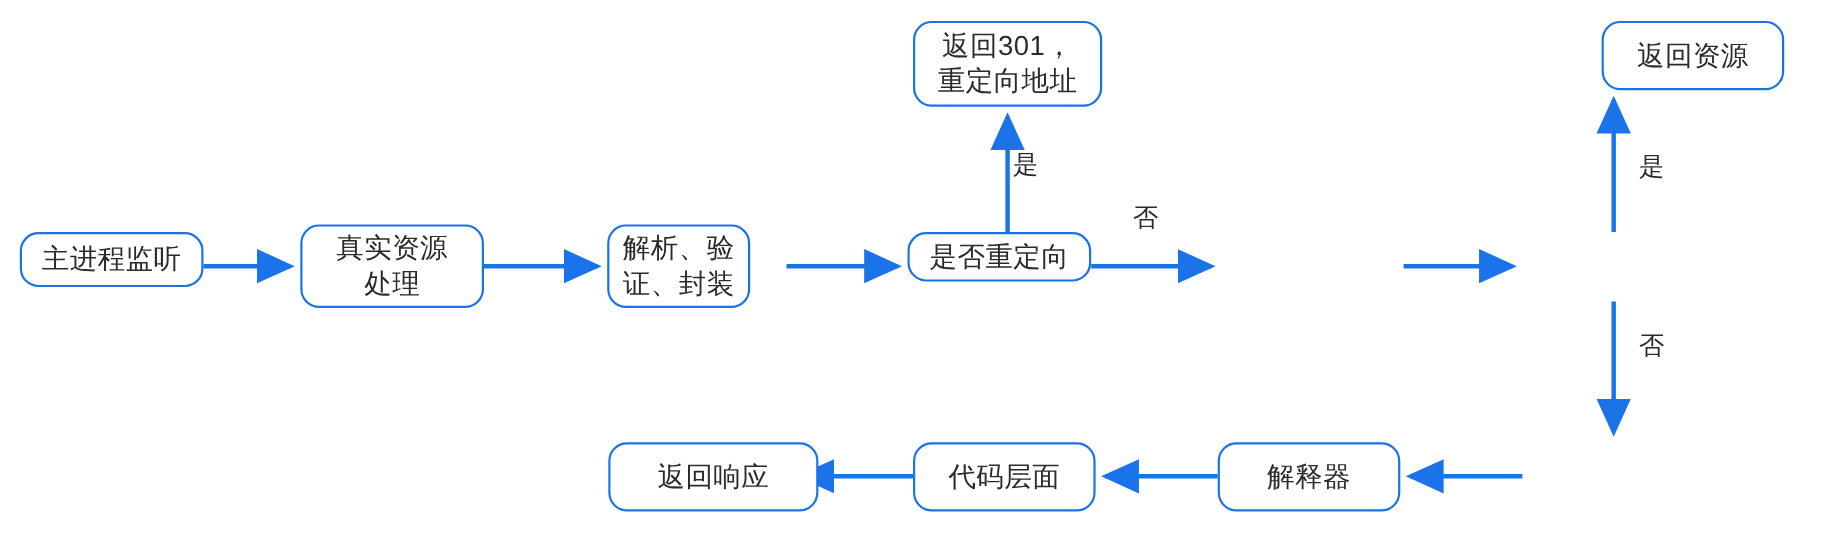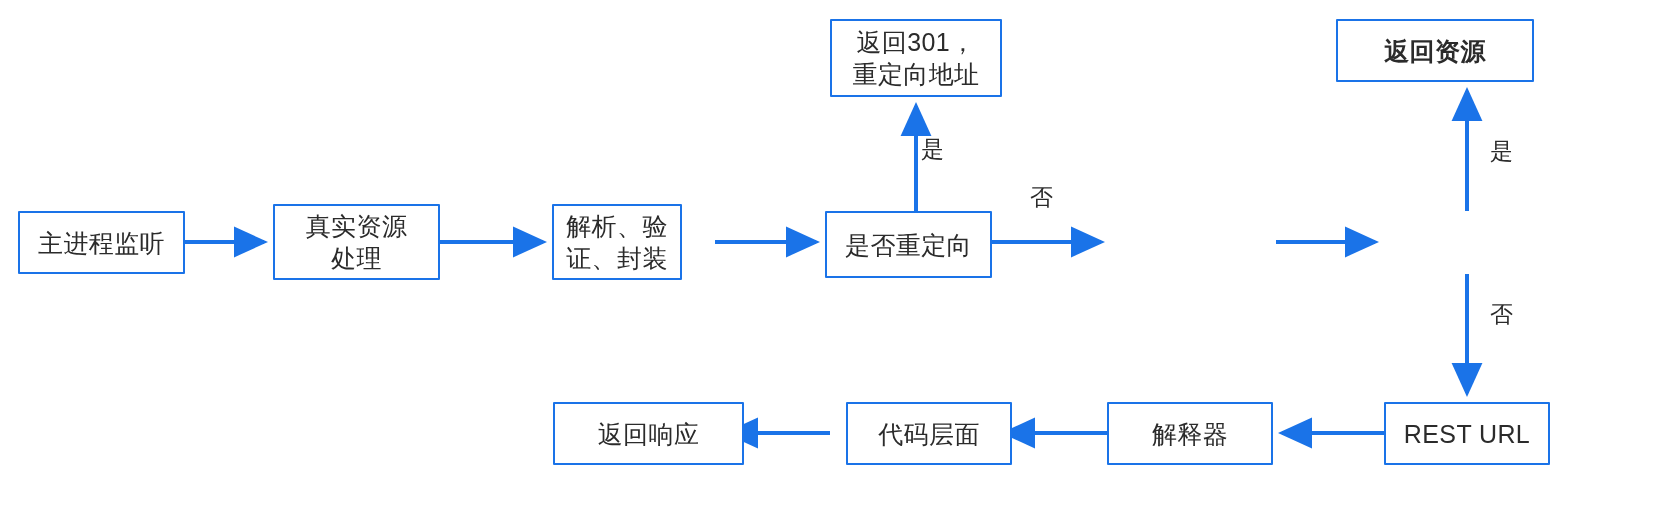--- a/index.html
+++ b/index.html
@@ -12,21 +12,21 @@
     width: 1657px;
     height: 508px;
     background: #ffffff;
     font-family: "Liberation Sans", "DejaVu Sans", sans-serif;
     overflow: hidden;
   }
   .node {
     position: absolute;
     box-sizing: border-box;
     border: 2.5px solid #1a73e8;
-    border-radius: 1px;
+    border-radius: 17px;
     background: #ffffff;
     color: #2b2b2b;
     display: flex;
     align-items: center;
     justify-content: center;
     text-align: center;
     font-size: 25px;
     line-height: 1.28;
     letter-spacing: 0.4px;
     white-space: pre-line;
@@ -75,31 +75,30 @@
       <line x1="1467" y1="211" x2="1467" y2="91"></line>
 
       <line x1="1467" y1="274" x2="1467" y2="393"></line>
 
       <line x1="1384" y1="433" x2="1282" y2="433"></line>
       <line x1="1107" y1="433" x2="1005" y2="433"></line>
       <line x1="830" y1="433" x2="728" y2="433"></line>
     </g>
   </svg>
 
-  <div class="node" style="left:18px;  top:211px; width:167px; height:63px;text-align:right;">主进程监听</div>
+  <div class="node" style="left:18px;  top:211px; width:167px; height:50px;text-align:right;">主进程监听</div>
   <div class="node" style="left:273px; top:204px; width:167px; height:76px;">真实资源
 处理</div>
   <div class="node" style="left:552px; top:204px; width:130px; height:76px;">解析、验
 证、封装</div>
-  <div class="node" style="left:825px; top:211px; width:167px; height:67px;">是否重定向</div>
+  <div class="node" style="left:825px; top:211px; width:167px; height:45px;">是否重定向</div>
   <div class="node" style="left:830px; top:19px;  width:172px; height:78px;">返回301，
 重定向地址</div>
-  <div class="node" style="left:1336px;top:19px;  width:198px; height:63px;font-weight:bold;">返回资源</div>
-  <div class="node" style="left:1384px;top:402px; width:166px; height:63px;">REST URL</div>
+  <div class="node" style="left:1456px;top:19px;  width:166px; height:63px;">返回资源</div>
   <div class="node" style="left:1107px;top:402px; width:166px; height:63px;">解释器</div>
-  <div class="node" style="left:830px; top:402px; width:166px; height:63px;margin-left:16px;">代码层面</div>
+  <div class="node" style="left:830px; top:402px; width:166px; height:63px;">代码层面</div>
   <div class="node" style="left:553px; top:402px; width:191px; height:63px;">返回响应</div>
 
   <div class="edge-label" style="left:921px;  top:138px;">是</div>
   <div class="edge-label" style="left:1030px; top:186px;">否</div>
   <div class="edge-label" style="left:1490px; top:140px;">是</div>
   <div class="edge-label" style="left:1490px; top:303px;">否</div>
 </div>
 
 </body></html>

